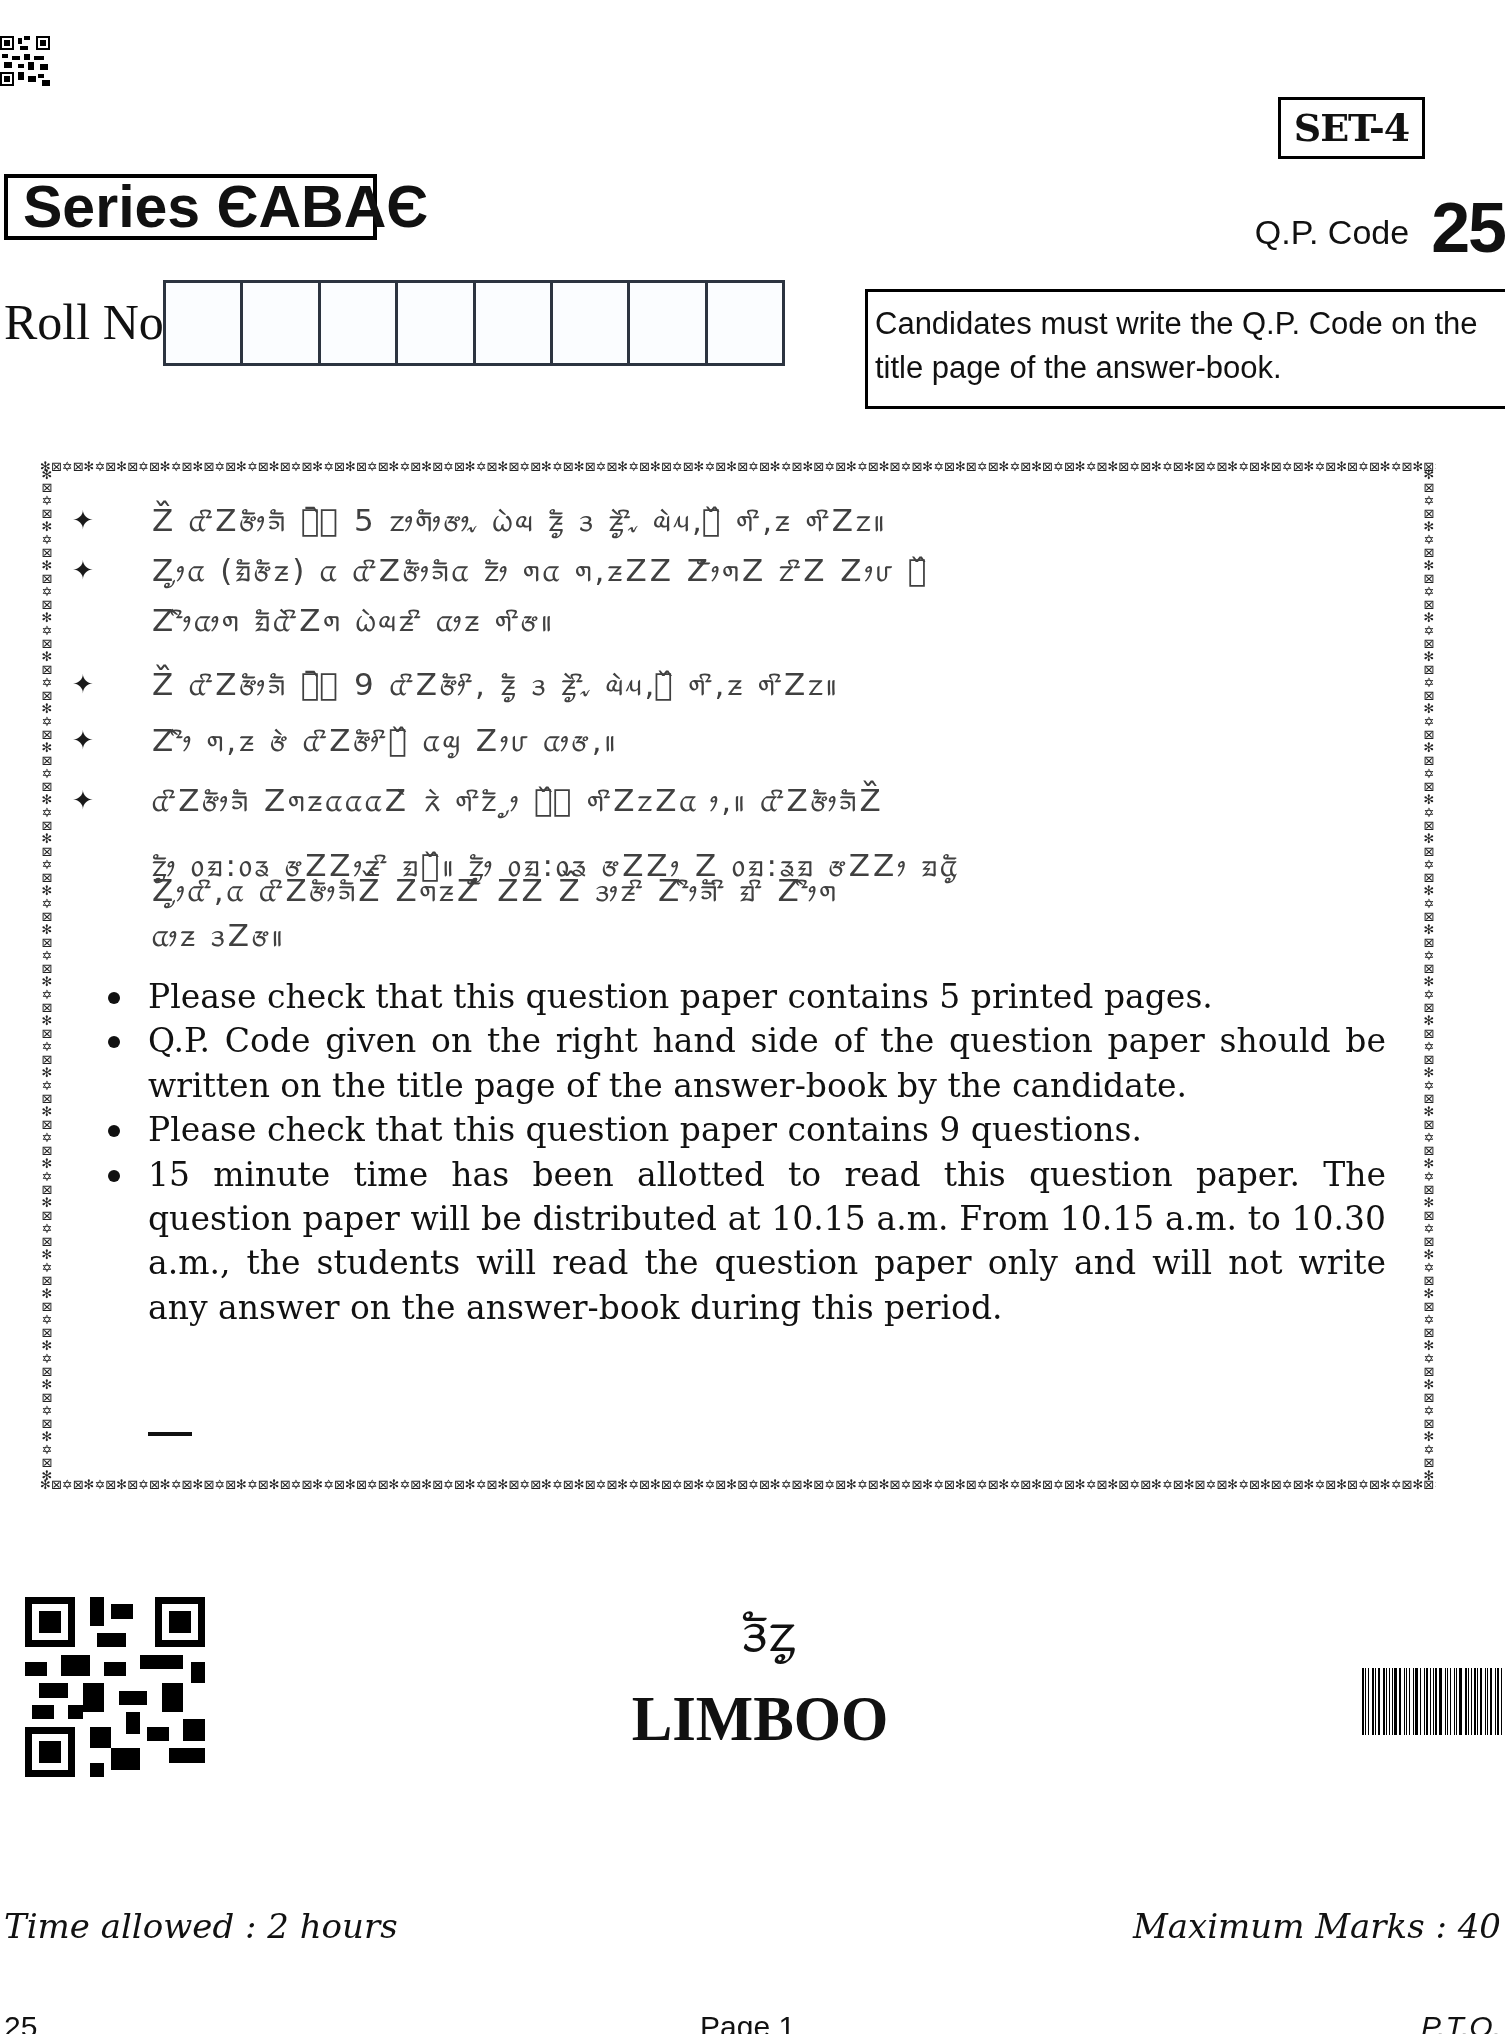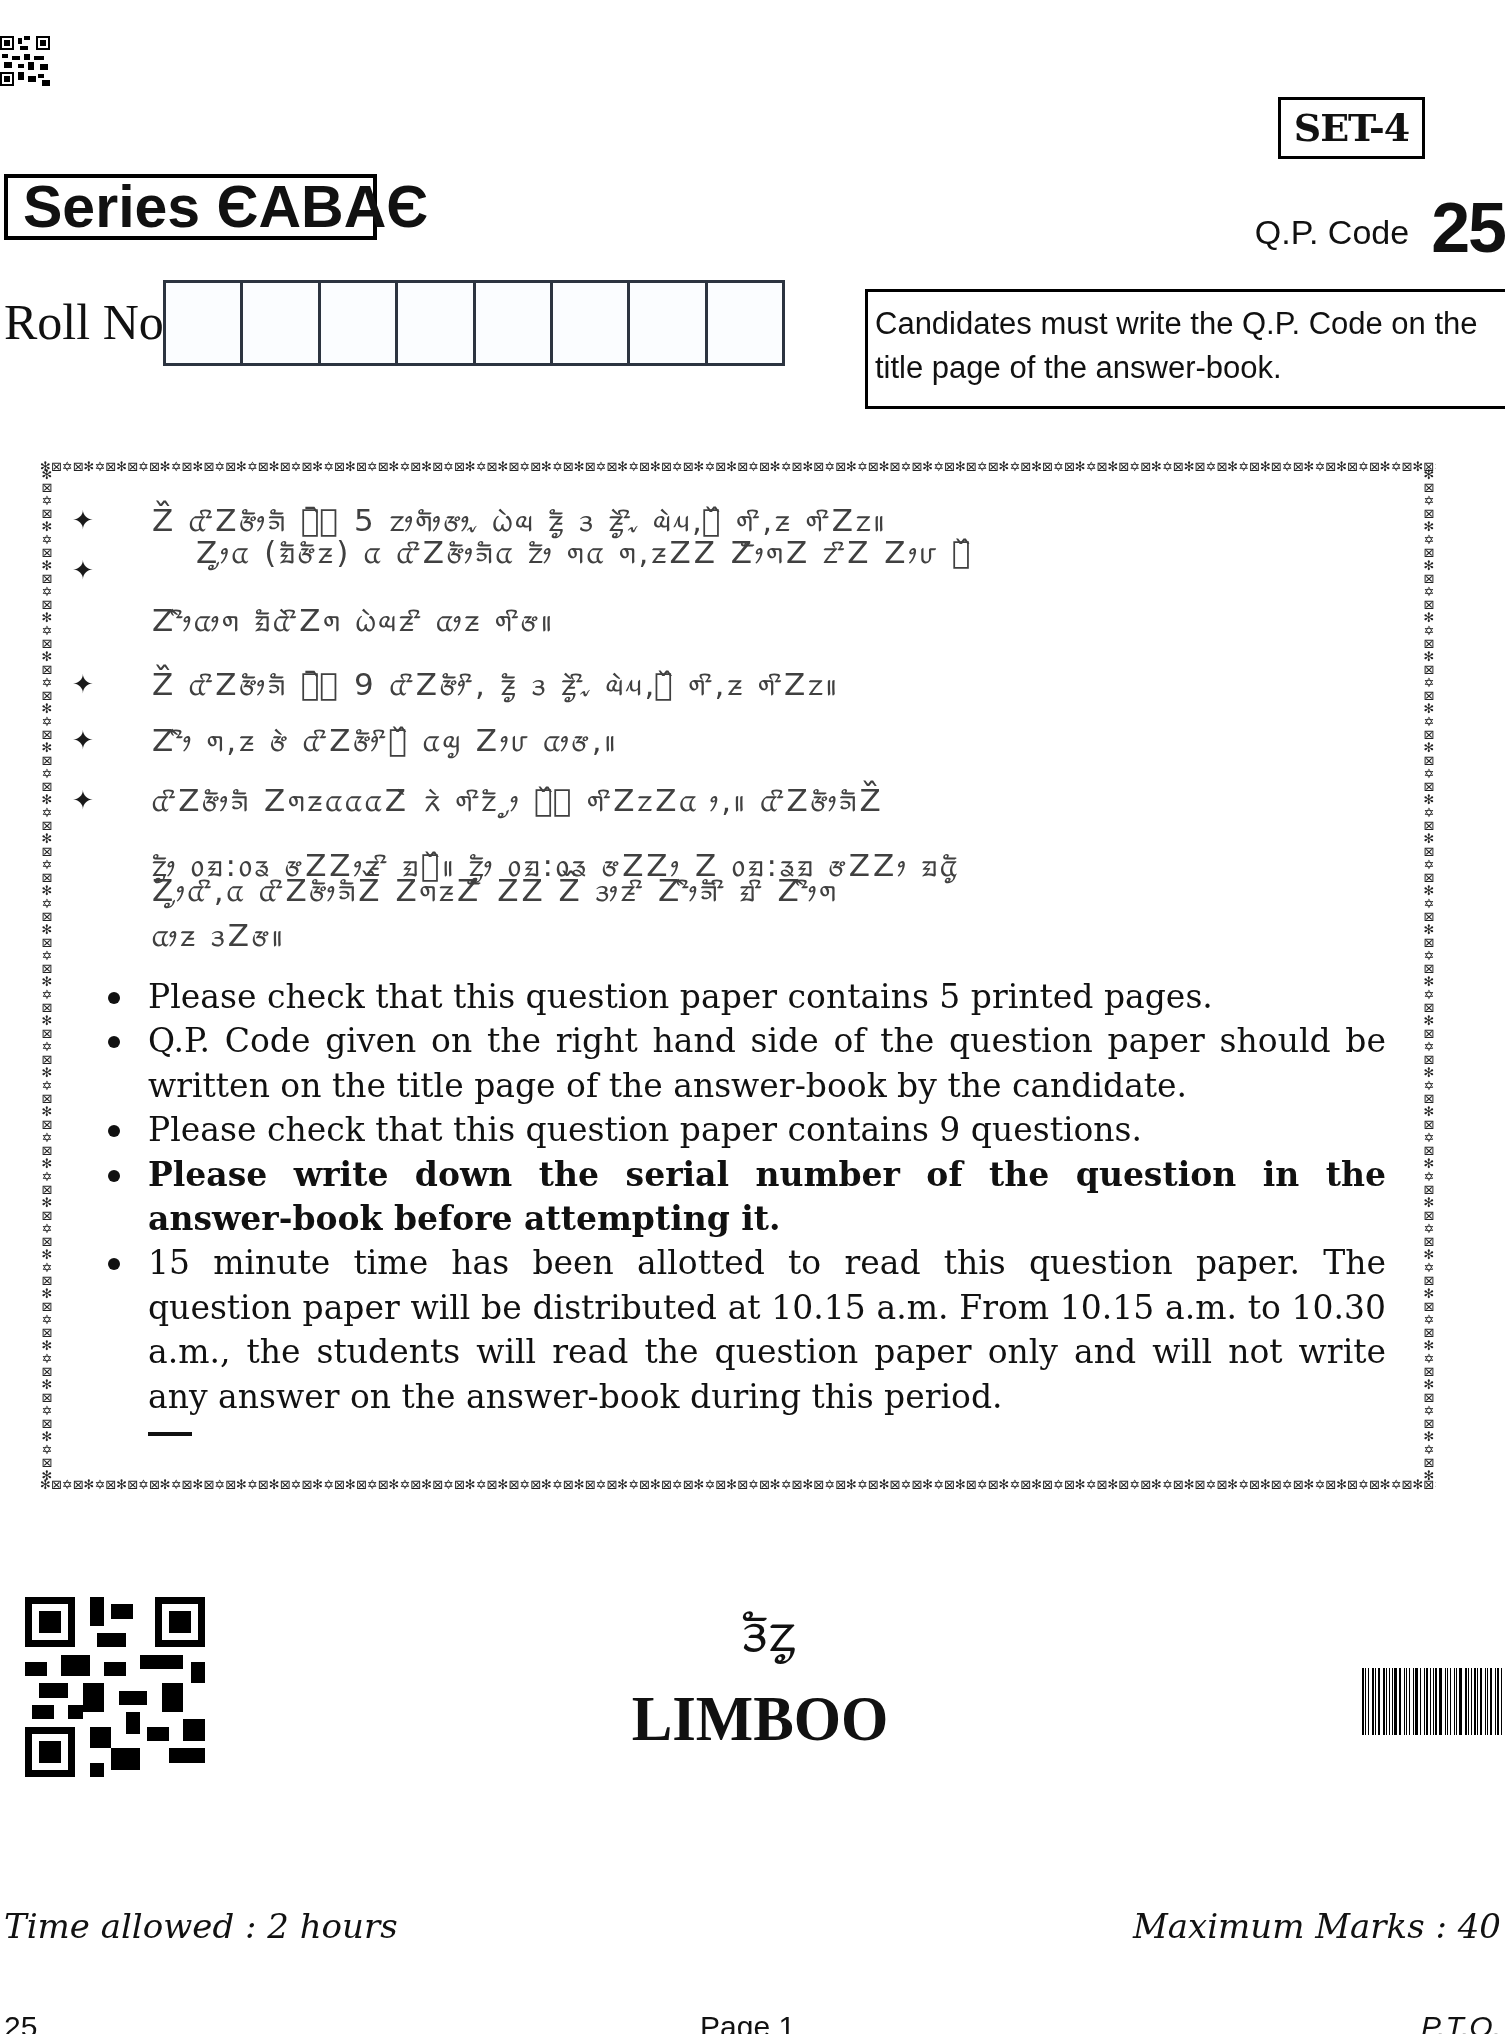--- a/index.html
+++ b/index.html
@@ -124,38 +124,37 @@
   <div class="frame-top">✻⊠✡⊠✻✡⊠✻⊠✡⊠✻✡⊠✻⊠✡⊠✻✡⊠✻⊠✡⊠✻✡⊠✻⊠✡⊠✻✡⊠✻⊠✡⊠✻✡⊠✻⊠✡⊠✻✡⊠✻⊠✡⊠✻✡⊠✻⊠✡⊠✻✡⊠✻⊠✡⊠✻✡⊠✻⊠✡⊠✻✡⊠✻⊠✡⊠✻✡⊠✻⊠✡⊠✻✡⊠✻⊠✡⊠✻✡⊠✻⊠✡⊠✻✡⊠✻⊠✡⊠✻✡⊠✻⊠✡⊠✻✡⊠✻⊠✡⊠✻✡⊠✻⊠✡⊠✻✡⊠✻⊠✡⊠✻✡⊠✻⊠✡⊠✻✡⊠✻⊠✡⊠✻✡⊠✻⊠✡⊠✻✡⊠✻⊠✡⊠✻✡⊠✻⊠✡⊠✻✡⊠✻⊠✡⊠✻✡⊠✻⊠✡⊠✻✡⊠✻⊠✡⊠✻✡⊠✻⊠✡⊠✻✡⊠✻⊠✡⊠✻✡⊠✻⊠✡⊠✻✡⊠✻⊠✡⊠✻✡⊠✻⊠✡⊠✻✡⊠✻⊠✡⊠✻✡⊠✻⊠✡⊠✻✡⊠✻⊠✡⊠✻✡⊠✻⊠✡⊠✻✡⊠✻⊠✡⊠✻✡⊠✻⊠✡⊠✻✡⊠✻⊠✡⊠✻✡⊠✻⊠✡⊠✻✡⊠✻⊠✡⊠✻✡⊠✻⊠✡⊠✻✡⊠✻⊠✡⊠✻✡⊠✻⊠✡⊠✻✡⊠✻⊠✡⊠✻✡⊠✻⊠✡⊠✻✡⊠✻⊠✡⊠✻✡⊠✻⊠✡⊠✻✡⊠✻⊠✡⊠✻✡⊠✻⊠✡⊠✻✡⊠✻⊠✡⊠✻✡⊠✻⊠✡⊠✻✡⊠✻⊠✡⊠✻✡⊠✻⊠✡⊠✻✡⊠✻⊠✡⊠✻✡⊠✻⊠✡⊠✻✡⊠✻⊠✡⊠✻✡⊠✻⊠✡⊠✻✡⊠✻⊠✡⊠✻✡⊠</div>
   <div class="frame-bottom">✻⊠✡⊠✻✡⊠✻⊠✡⊠✻✡⊠✻⊠✡⊠✻✡⊠✻⊠✡⊠✻✡⊠✻⊠✡⊠✻✡⊠✻⊠✡⊠✻✡⊠✻⊠✡⊠✻✡⊠✻⊠✡⊠✻✡⊠✻⊠✡⊠✻✡⊠✻⊠✡⊠✻✡⊠✻⊠✡⊠✻✡⊠✻⊠✡⊠✻✡⊠✻⊠✡⊠✻✡⊠✻⊠✡⊠✻✡⊠✻⊠✡⊠✻✡⊠✻⊠✡⊠✻✡⊠✻⊠✡⊠✻✡⊠✻⊠✡⊠✻✡⊠✻⊠✡⊠✻✡⊠✻⊠✡⊠✻✡⊠✻⊠✡⊠✻✡⊠✻⊠✡⊠✻✡⊠✻⊠✡⊠✻✡⊠✻⊠✡⊠✻✡⊠✻⊠✡⊠✻✡⊠✻⊠✡⊠✻✡⊠✻⊠✡⊠✻✡⊠✻⊠✡⊠✻✡⊠✻⊠✡⊠✻✡⊠✻⊠✡⊠✻✡⊠✻⊠✡⊠✻✡⊠✻⊠✡⊠✻✡⊠✻⊠✡⊠✻✡⊠✻⊠✡⊠✻✡⊠✻⊠✡⊠✻✡⊠✻⊠✡⊠✻✡⊠✻⊠✡⊠✻✡⊠✻⊠✡⊠✻✡⊠✻⊠✡⊠✻✡⊠✻⊠✡⊠✻✡⊠✻⊠✡⊠✻✡⊠✻⊠✡⊠✻✡⊠✻⊠✡⊠✻✡⊠✻⊠✡⊠✻✡⊠✻⊠✡⊠✻✡⊠✻⊠✡⊠✻✡⊠✻⊠✡⊠✻✡⊠✻⊠✡⊠✻✡⊠✻⊠✡⊠✻✡⊠✻⊠✡⊠✻✡⊠✻⊠✡⊠✻✡⊠✻⊠✡⊠✻✡⊠✻⊠✡⊠✻✡⊠✻⊠✡⊠✻✡⊠✻⊠✡⊠✻✡⊠✻⊠✡⊠✻✡⊠✻⊠✡⊠✻✡⊠✻⊠✡⊠✻✡⊠✻⊠✡⊠✻✡⊠✻⊠✡⊠✻✡⊠</div>
   <div class="frame-left">✻⊠✡⊠✻✡⊠✻⊠✡⊠✻✡⊠✻⊠✡⊠✻✡⊠✻⊠✡⊠✻✡⊠✻⊠✡⊠✻✡⊠✻⊠✡⊠✻✡⊠✻⊠✡⊠✻✡⊠✻⊠✡⊠✻✡⊠✻⊠✡⊠✻✡⊠✻⊠✡⊠✻✡⊠✻⊠✡⊠✻✡⊠✻⊠✡⊠✻✡⊠✻⊠✡⊠✻✡⊠✻⊠✡⊠✻✡⊠✻⊠✡⊠✻✡⊠✻⊠✡⊠✻✡⊠✻⊠✡⊠✻✡⊠✻⊠✡⊠✻✡⊠✻⊠✡⊠✻✡⊠✻⊠✡⊠✻✡⊠✻⊠✡⊠✻✡⊠✻⊠✡⊠✻✡⊠✻⊠✡⊠✻✡⊠✻⊠✡⊠✻✡⊠✻⊠✡⊠✻✡⊠✻⊠✡⊠✻✡⊠✻⊠✡⊠✻✡⊠✻⊠✡⊠✻✡⊠✻⊠✡⊠✻✡⊠✻⊠✡⊠✻✡⊠✻⊠✡⊠✻✡⊠✻⊠✡⊠✻✡⊠✻⊠✡⊠✻✡⊠✻⊠✡⊠✻✡⊠✻⊠✡⊠✻✡⊠✻⊠✡⊠✻✡⊠✻⊠✡⊠✻✡⊠✻⊠✡⊠✻✡⊠✻⊠✡⊠✻✡⊠✻⊠✡⊠✻✡⊠</div>
   <div class="frame-right">✻⊠✡⊠✻✡⊠✻⊠✡⊠✻✡⊠✻⊠✡⊠✻✡⊠✻⊠✡⊠✻✡⊠✻⊠✡⊠✻✡⊠✻⊠✡⊠✻✡⊠✻⊠✡⊠✻✡⊠✻⊠✡⊠✻✡⊠✻⊠✡⊠✻✡⊠✻⊠✡⊠✻✡⊠✻⊠✡⊠✻✡⊠✻⊠✡⊠✻✡⊠✻⊠✡⊠✻✡⊠✻⊠✡⊠✻✡⊠✻⊠✡⊠✻✡⊠✻⊠✡⊠✻✡⊠✻⊠✡⊠✻✡⊠✻⊠✡⊠✻✡⊠✻⊠✡⊠✻✡⊠✻⊠✡⊠✻✡⊠✻⊠✡⊠✻✡⊠✻⊠✡⊠✻✡⊠✻⊠✡⊠✻✡⊠✻⊠✡⊠✻✡⊠✻⊠✡⊠✻✡⊠✻⊠✡⊠✻✡⊠✻⊠✡⊠✻✡⊠✻⊠✡⊠✻✡⊠✻⊠✡⊠✻✡⊠✻⊠✡⊠✻✡⊠✻⊠✡⊠✻✡⊠✻⊠✡⊠✻✡⊠✻⊠✡⊠✻✡⊠✻⊠✡⊠✻✡⊠✻⊠✡⊠✻✡⊠✻⊠✡⊠✻✡⊠✻⊠✡⊠✻✡⊠✻⊠✡⊠✻✡⊠✻⊠✡⊠✻✡⊠✻⊠✡⊠✻✡⊠</div>
 </div>
 
 <div id="limbu-block">
     <span class="limbu-bullet" style="top: 500px;">✦</span>
     <span class="limbu-line" style="top: 500px;">Z᷈ ᤂᤡZᤅᤥᤈᤠ ᤂ᷆ᤧ 5 ᤁᤣᤛᤠᤣᤅᤣᤩ ᤐᤧᤓ ᤏᤢᤠ ᤋ ᤏᤢᤧᤡᤩ ᤓᤧᤘ,ᤠ᷈ ᤛᤡ,ᤏ ᤛᤡZᤁ॥</span>
     <span class="limbu-bullet" style="top: 550px;">✦</span>
-    <span class="limbu-line" style="top: 532px; margin-left: 44px;">Zᤢᤣᤂ (ᤀᤠᤅᤠᤏ) ᤂ ᤂᤡZᤅᤥᤈᤠᤂ ᤁᤠᤣ ᤛᤂ ᤛ,ᤏZZ ZᤠᤣᤛZ ᤁᤡZ Zᤣᤙ ᤁ᷈</span>
+    <span class="limbu-line" style="top: 550px;">Zᤢᤣᤂ (ᤀᤠᤅᤠᤏ) ᤂ ᤂᤡZᤅᤥᤈᤠᤂ ᤁᤠᤣ ᤛᤂ ᤛ,ᤏZZ ZᤠᤣᤛZ ᤁᤡZ Zᤣᤙ ᤁ᷈</span>
     <span class="limbu-line" style="top: 600px;">Zᤡᤧᤣᤂᤣᤛ ᤀᤠᤂᤧᤡZᤛ ᤐᤧᤓᤏᤡ ᤂᤣᤏ ᤛᤡᤅ॥</span>
     <span class="limbu-bullet" style="top: 664px;">✦</span>
     <span class="limbu-line" style="top: 664px;">Z᷈ ᤂᤡZᤅᤥᤈᤠ ᤂ᷆ᤧ 9  ᤂᤡZᤅᤥᤡ, ᤏᤢᤠ ᤋ ᤏᤢᤧᤡᤩ ᤓᤧᤘ,ᤠ᷈ ᤛᤡ,ᤏ ᤛᤡZᤁ॥</span>
     <span class="limbu-bullet" style="top: 720px;">✦</span>
     <span class="limbu-line" style="top: 720px;">Zᤡᤧᤣ ᤛ,ᤏ ᤅᤧ ᤂᤡZᤅᤥᤡᤂ᷈ ᤂᤓᤢ Zᤣᤙ ᤂᤣᤅ,॥</span>
     <span class="limbu-bullet" style="top: 780px;">✦</span>
     <span class="limbu-line" style="top: 780px;">ᤂᤡZᤅᤥᤈᤠ ZᤛᤏᤂᤂᤂZᤧ ᤖᤧ ᤛᤡᤁᤠ ᤢᤣ ᤅ᷈ᤧ ᤛᤡZᤁZᤂ ᤣ,॥ ᤂᤡZᤅᤥᤈᤠZ᷈</span>
     <span class="limbu-line" style="top: 845px;">ᤁᤠᤢᤣ ᥆ᤀ:᥆ᤕ ᤅZZᤣᤏᤡ ᤀᤂ᷈॥ ᤁᤠᤢᤣ ᥆ᤀ:᥆ᤕ ᤅZZᤣ Z ᥆ᤀ:ᤕᤀ ᤅZZᤣ ᤀᤂᤠᤢ</span>
     <span class="limbu-line" style="top: 870px;">Zᤢᤣᤂᤡ,ᤂ ᤂᤡZᤅᤥᤈᤠZ᷈ ZᤛᤏZᤠ ZZ Z᷈ ᤋᤣᤏᤡ Zᤡᤧᤣᤈᤠᤡ ᤀᤡ Zᤡᤧᤣᤛ</span>
     <span class="limbu-line" style="top: 915px;">ᤂᤣᤏ ᤋZᤅ॥</span>
   </div>
 
 <div class="en-list">
   <div class="en-item">Please check that this question paper contains 5 printed pages.</div>
   <div class="en-item">Q.P. Code given on the right hand side of the question paper should be written on the title page of the answer-book by the candidate.</div>
   <div class="en-item">Please check that this question paper contains 9 questions.</div>
-  <div class="en-item en-bold">Please write down the serial number of the question in the answer-book before attempting it.</div>
   <div class="en-item">15 minute time has been allotted to read this question paper. The question paper will be distributed at 10.15 a.m. From 10.15 a.m. to 10.30 a.m., the students will read the question paper only and will not write any answer on the answer-book during this period.</div>
 </div>
 <div class="abs en-dash"></div>
 
 <div class="abs qr qr-big">
   <svg viewBox="0 0 25 25" shape-rendering="crispEdges">
     <rect width="25" height="25" fill="#fff"></rect>
     <g fill="#000">
       <rect x="0" y="0" width="7" height="7"></rect>
         <rect x="1" y="1" width="5" height="5" fill="#fff"></rect>

